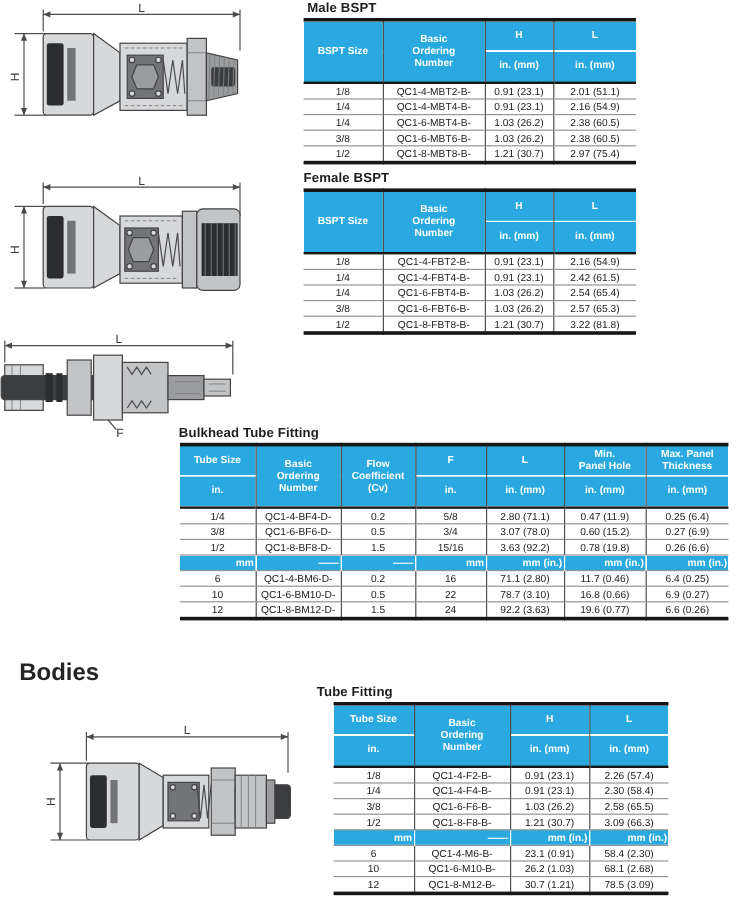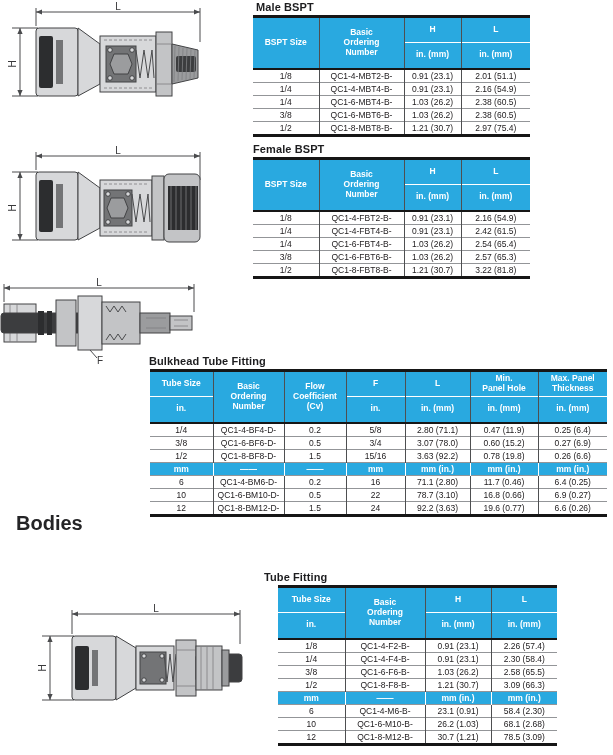--- a/index.html
+++ b/index.html
@@ -15,21 +15,21 @@
   th, td { font-size:8.5px; text-align:center; vertical-align:middle; padding:0 1px; overflow:hidden; }
   th { background:#29a9e0; color:#fff; font-weight:bold; line-height:1.12;margin-top:40px; }
   td { color:#232022; height:13px; line-height:12px; border-top:1px solid #939598; background:#fff; }
   th, td { border-right:1.2px solid #4e4f51; }
   tr > *:last-child { border-right:none; }
   tr.h1 th { height:26px; }
   tr.h2 th { height:26px; border-top:1.4px solid #ffffff; border-bottom:2.5px solid #161616; }
   th.span2 { border-bottom:2.5px solid #161616; }
   tbody tr:first-child td { border-top:none; }
   tr.sep-row td { background:#29a9e0; color:#fff; font-weight:bold;
-                  border-right:1.2px solid rgba(255,255,255,.85); }
+                  border-right:1.2px solid rgba(255,255,255,.85);text-align:right; }
   tr.sep-row td:last-child { border-right:none; }
   .prewrap { white-space:pre-line; }
 
   svg.drawing { position:absolute; overflow:visible; }
   svg.drawing text { font-family:"Liberation Sans", sans-serif; font-size:10px; fill:#39393b; }
   .dim { stroke:#4a4b4d; stroke-width:1; fill:none; }
   .dimfill { fill:#4a4b4d; stroke:none; }
   .outl { stroke:#424345; stroke-width:1; }
   .lgray { fill:#d7d8da; }
   .mgray { fill:#c3c4c6; }
@@ -361,21 +361,21 @@
           <td>QC1-8-BM12-D-</td>
           <td>1.5</td>
           <td>24</td>
           <td>92.2 (3.63)</td>
           <td>19.6 (0.77)</td>
           <td>6.6 (0.26)</td>
         </tr>
       </tbody>
   </table>
 
-  <div class="big-heading" style="left:16px; top:512px;">Bodies</div>
+  <div class="big-heading" style="left:16px; top:550px;">Bodies</div>
 
   <svg class="drawing" style="left:36px; top:604px;" width="222" height="112" viewBox="0 0 222 112">
     <line class="dim" x1="36" y1="6" x2="36" y2="30"></line>
     <line class="dim" x1="204" y1="6" x2="204" y2="40"></line>
     <line class="dim" x1="36" y1="10" x2="204" y2="10"></line>
     <polygon class="dimfill" points="36,10 42,7.4 42,12.6"></polygon>
     <polygon class="dimfill" points="204,10 198,7.4 198,12.6"></polygon>
     <text x="120" y="8" text-anchor="middle">L</text>
     <line class="dim" x1="6" y1="32" x2="38" y2="32"></line>
     <line class="dim" x1="6" y1="96" x2="38" y2="96"></line>

